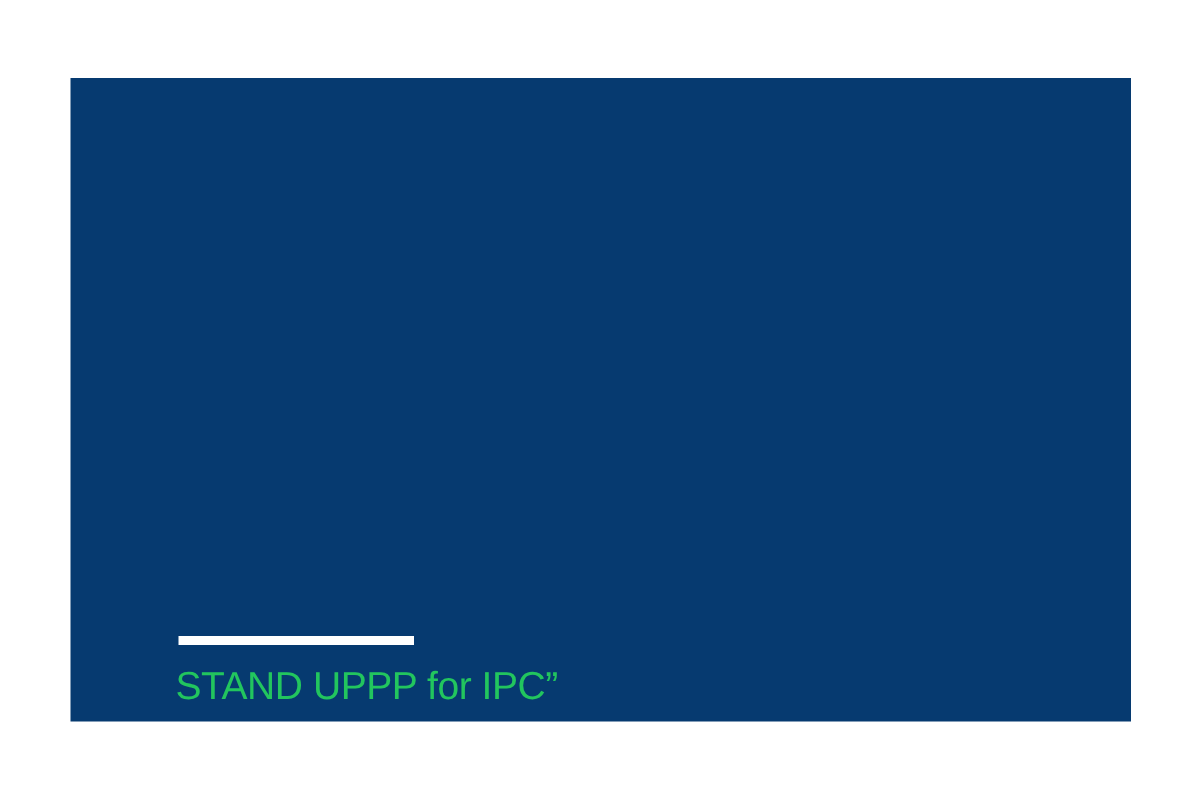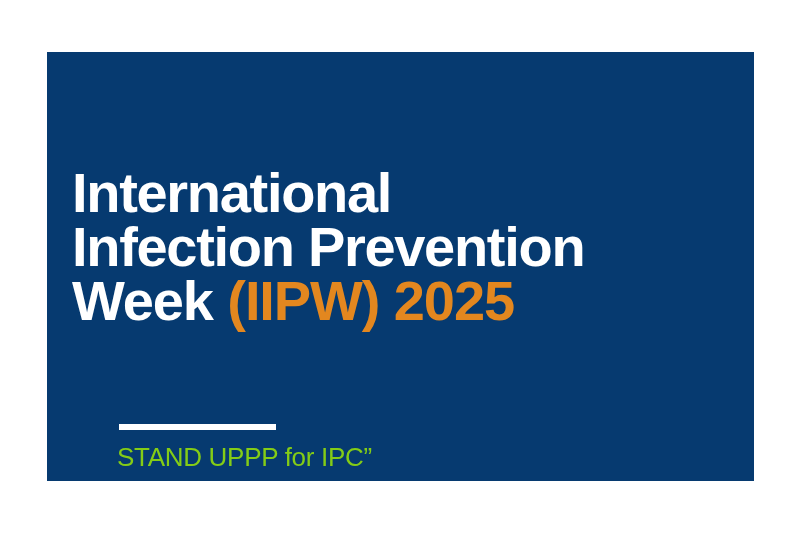--- a/index.html
+++ b/index.html
@@ -68,36 +68,31 @@
     top: 390px;
     width: 620px;
   }
   .subtitle-line {
     display: block;
     font-family: "Liberation Sans", sans-serif;
     font-weight: normal;
     font-size: 26px;
     line-height: 31px;
     letter-spacing: -0.3px;
-    color: #84cc16;
+    color: #22c55e;
     white-space: nowrap;
   }
 </style>
 </head>
 <body>
 
 <div id="banner-root">
 
   <div id="banner-panel">
 
-    <div id="headline">
-      <span class="headline-line">International</span>
-      <span class="headline-line">Infection Prevention</span>
-      <span class="headline-line headline-line--third"><span>Week </span><span class="accent">(IIPW) 2025</span></span>
-    </div>
 
     <div id="divider"></div>
 
     <div id="subtitle">
       <span class="subtitle-line">STAND UPPP for IPC”</span>
     </div>
 
   </div>
 </div>
 

